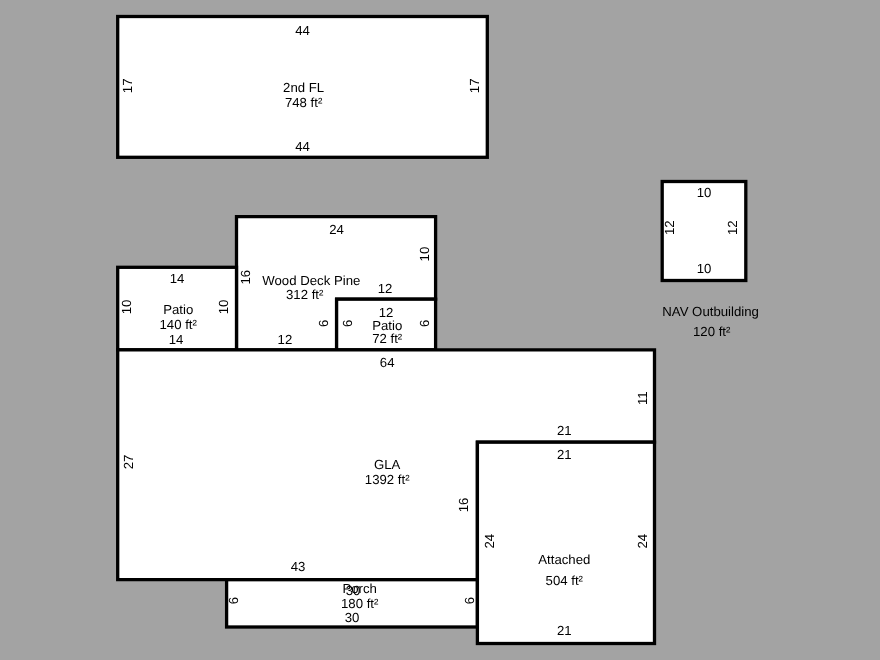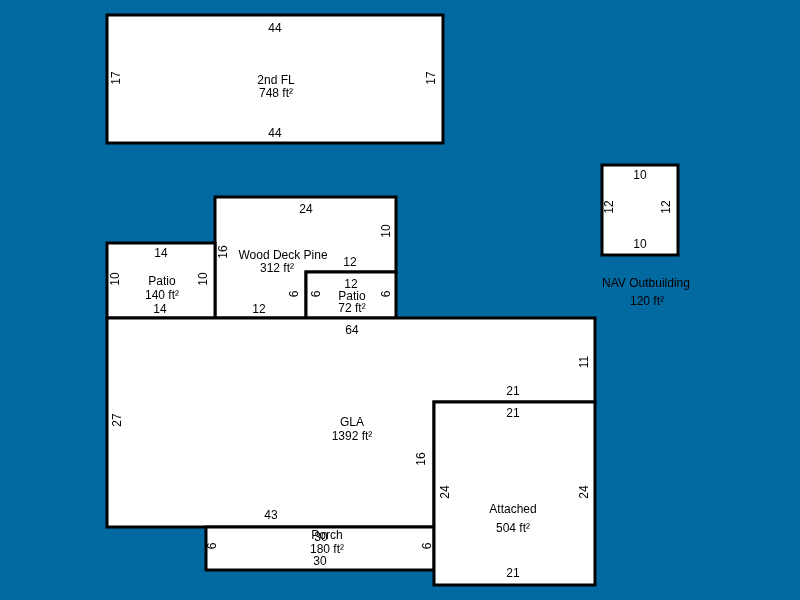--- a/index.html
+++ b/index.html
@@ -4,21 +4,21 @@
 <style>
   html, body {
     margin: 0;
     padding: 0;
     background: #ffffff;
   }
   .plan-wrap {
     position: relative;
     width: 800px;
     height: 600px;
-    background: #0369a1;
+    background: #a3a3a3;
     overflow: hidden;
   }
   svg.sketch {
     display: block;
     width: 800px;
     height: 600px;
   }
   svg.sketch .shape {
     fill: #ffffff;
     stroke: #000000;

